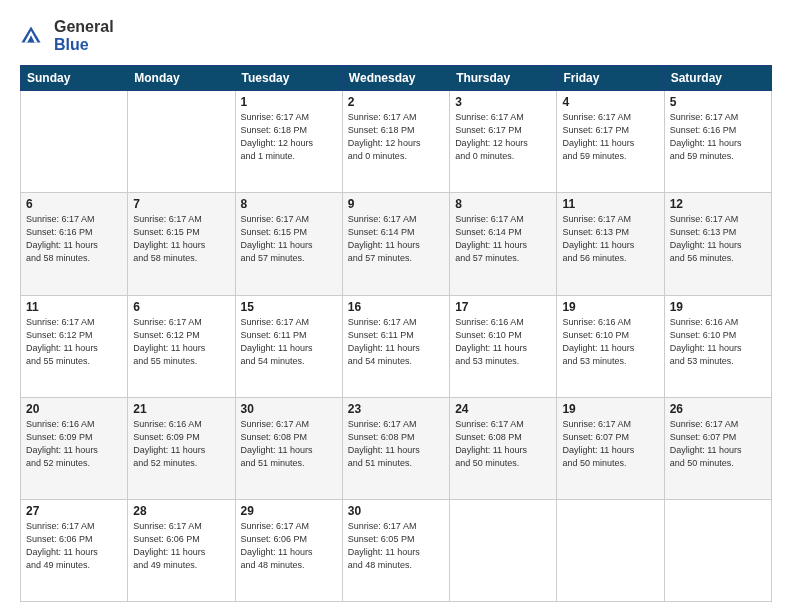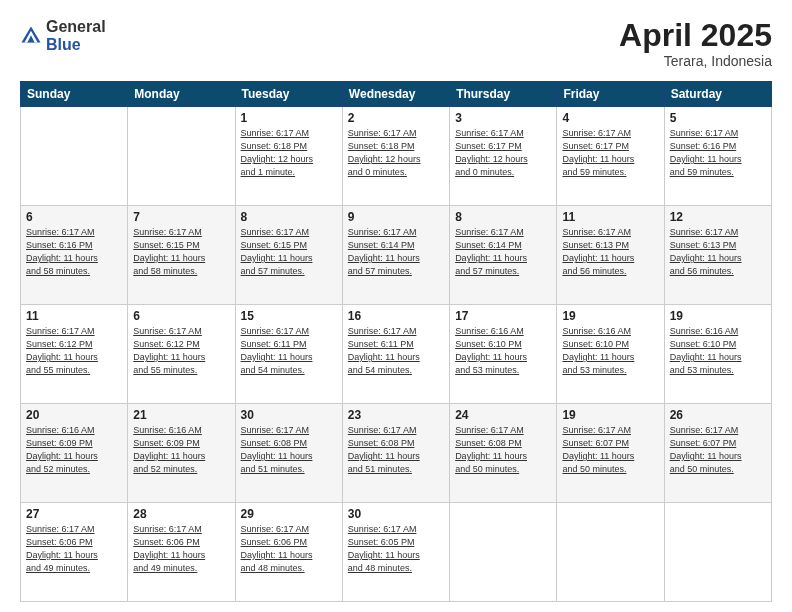--- a/index.html
+++ b/index.html
@@ -19,21 +19,21 @@
     }
     .header {
       display: flex;
       justify-content: space-between;
       align-items: flex-start;
       margin-bottom: 12px;
     }
     .logo {
       display: flex;
       align-items: center;
-      gap: 4px;
+      gap: 12px;
     }
     .logo-text {
       font-size: 16px;
       font-weight: bold;
       line-height: 1.1;
     }
     .logo-general { color: #333; }
     .logo-blue { color: #2255a4; }
     .logo-icon {
       width: 22px;
@@ -80,21 +80,20 @@
       font-size: 12px;
       font-weight: bold;
       color: #222;
       display: block;
       margin-bottom: 2px;
     }
     .day-detail {
       color: #333;
       font-size: 9px;
       line-height: 1.45;
-      text-decoration: underline;
     }
     .empty-cell {
       background: #f9f9f9;
     }
     tr:nth-child(odd) td { background: #fff; }
     tr:nth-child(even) td { background: #f5f5f5; }
     .calendar thead tr th { background: #0c4a6e; }
   </style>
 </head>
 <body>
@@ -105,24 +104,20 @@
       <svg class="logo-icon" viewBox="0 0 30 30">
         <polygon points="15,2 28,24 2,24" fill="#2255a4"></polygon>
         <polygon points="15,8 24,24 6,24" fill="#fff"></polygon>
         <polygon points="15,14 20,24 10,24" fill="#2255a4"></polygon>
       </svg>
       <div class="logo-text">
         <span class="logo-general">General</span><br>
         <span class="logo-blue">Blue</span>
       </div>
     </div>
-    <div class="title-block">
-      <div class="month-title">April 2025</div>
-      <div class="location">Terara, Indonesia</div>
-    </div>
   </div>
 
   <table class="calendar">
     <thead>
       <tr>
       <th>Sunday</th>
           <th>Monday</th>
           <th>Tuesday</th>
           <th>Wednesday</th>
           <th>Thursday</th>

